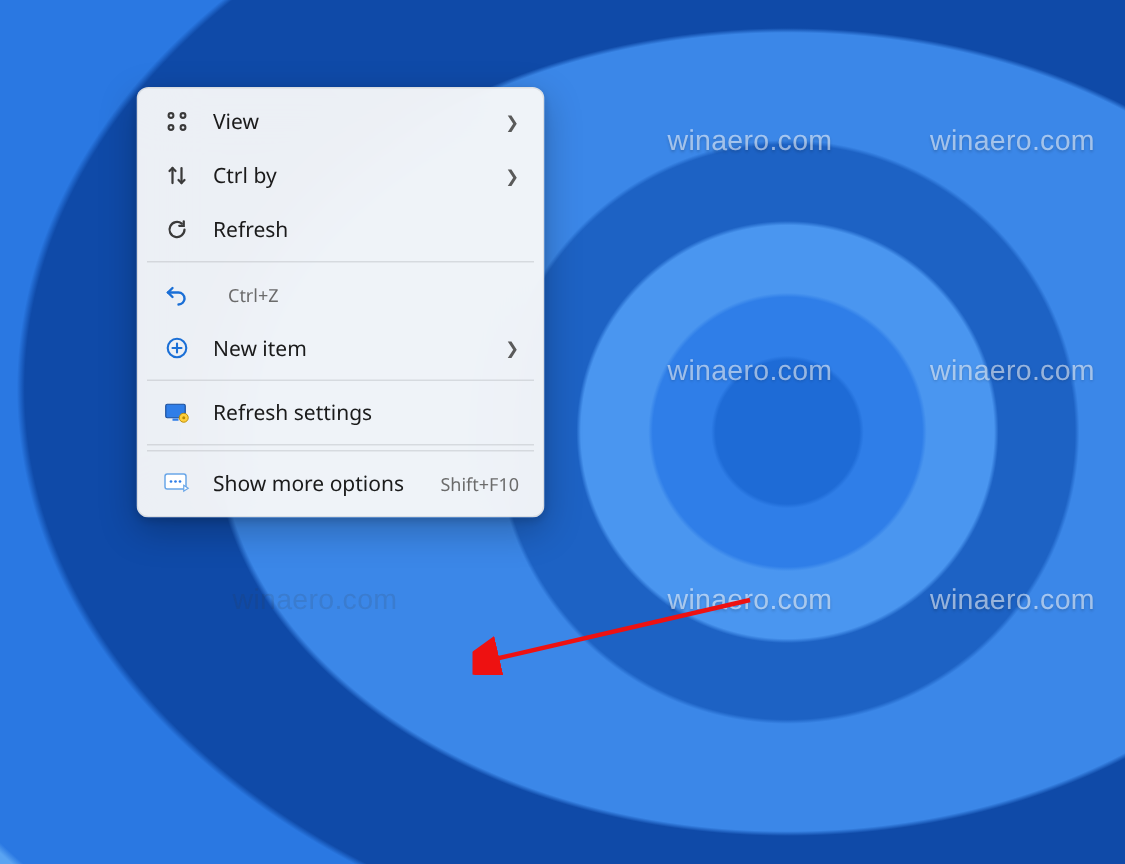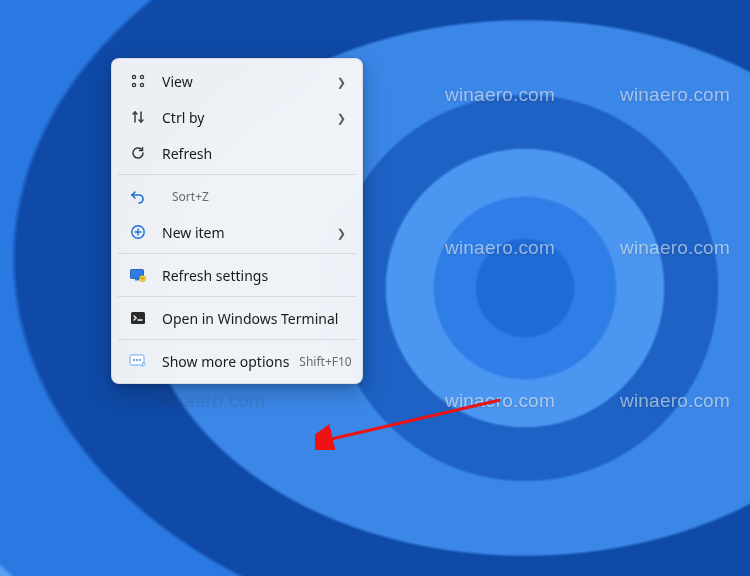--- a/index.html
+++ b/index.html
@@ -14,23 +14,23 @@
       radial-gradient(circle at 70% 50%, #1d62c4 0%, #1d62c4 32%, transparent 32.5%),
       radial-gradient(ellipse 120% 110% at 70% 50%, #3b87e8 0%, #3b87e8 42%, transparent 42.5%),
       radial-gradient(ellipse 140% 130% at 75% 45%, #0f4aa8 0%, #0f4aa8 52%, transparent 52.5%),
       radial-gradient(ellipse 160% 150% at 80% 40%, #2a78e2 0%, #2a78e2 63%, transparent 63.5%),
       radial-gradient(ellipse 180% 170% at 85% 35%, #5aa4f2 0%, #5aa4f2 75%, transparent 75.5%),
       linear-gradient(135deg, #cfe6ff 0%, #6eb0f5 30%, #2f7ee8 70%, #0f4aa8 100%);
   }
 
   .context-menu {
     position: absolute;
-    left: 111px;
+    left: 91px;
     top: 58px;
-    width: 252px;
+    width: 272px;
     background: rgba(249, 249, 249, 0.95);
     backdrop-filter: blur(20px);
     border: 1px solid rgba(0,0,0,0.08);
     border-radius: 8px;
     box-shadow: 0 8px 24px rgba(0,0,0,0.25), 0 2px 6px rgba(0,0,0,0.15);
     padding: 4px;
     font-size: 14px;
     color: #1b1b1b;
   }
 
@@ -151,21 +151,21 @@
 
   <div class="sep"></div>
 
   <div class="menu-item">
     <span class="icon-slot">
       <svg width="18" height="16" viewBox="0 0 18 16" fill="none" stroke="#1a6fd6" stroke-width="1.6" stroke-linecap="round">
         <path d="M3 7h7a4 4 0 0 1 0 8"></path>
           <path d="M6 4 3 7l3 3"></path>
       </svg>
     </span>
-    <span class="shortcut">Sort+Z</span>
+    <span class="shortcut">Ctrl+Z</span>
   </div>
 
   <div class="menu-item">
     <span class="icon-slot">
       <svg width="16" height="16" viewBox="0 0 16 16" fill="none" stroke="#1a6fd6" stroke-width="1.4">
         <circle cx="8" cy="8" r="6.2"></circle>
           <path d="M8 5v6M5 8h6" stroke-linecap="round"></path>
       </svg>
     </span>
     <span class="label">New item</span>
@@ -182,30 +182,20 @@
         <circle cx="13.5" cy="11.5" r="3" fill="#ffcf3d" stroke="#b88900" stroke-width="0.6"></circle>
         <circle cx="13.5" cy="11.5" r="1" fill="#b88900"></circle>
       </svg>
     </span>
     <span class="label">Refresh settings</span>
   </div>
 
 
   <div class="sep"></div>
 
-  <div class="menu-item">
-    <span class="icon-slot">
-      <svg width="16" height="16" viewBox="0 0 16 16">
-        <rect x="1" y="2" width="14" height="12" rx="1.5" fill="#2b2b2b"></rect>
-        <path d="M4 6l2.2 2L4 10" stroke="#ffffff" stroke-width="1.3" fill="none" stroke-linecap="round"></path>
-        <path d="M8 10h4" stroke="#ffffff" stroke-width="1.3" stroke-linecap="round"></path>
-      </svg>
-    </span>
-    <span class="label">Open in Windows Terminal</span>
-  </div>
 
   <div class="sep"></div>
 
   <div class="menu-item">
     <span class="icon-slot">
       <svg width="18" height="14" viewBox="0 0 18 14">
         <rect x="1" y="1" width="14" height="10" rx="1.5" fill="#ffffff" stroke="#6aa7e8" stroke-width="1"></rect>
         <circle cx="5" cy="6" r="0.9" fill="#2f7ee8"></circle>
           <circle cx="8" cy="6" r="0.9" fill="#2f7ee8"></circle>
           <circle cx="11" cy="6" r="0.9" fill="#2f7ee8"></circle>

